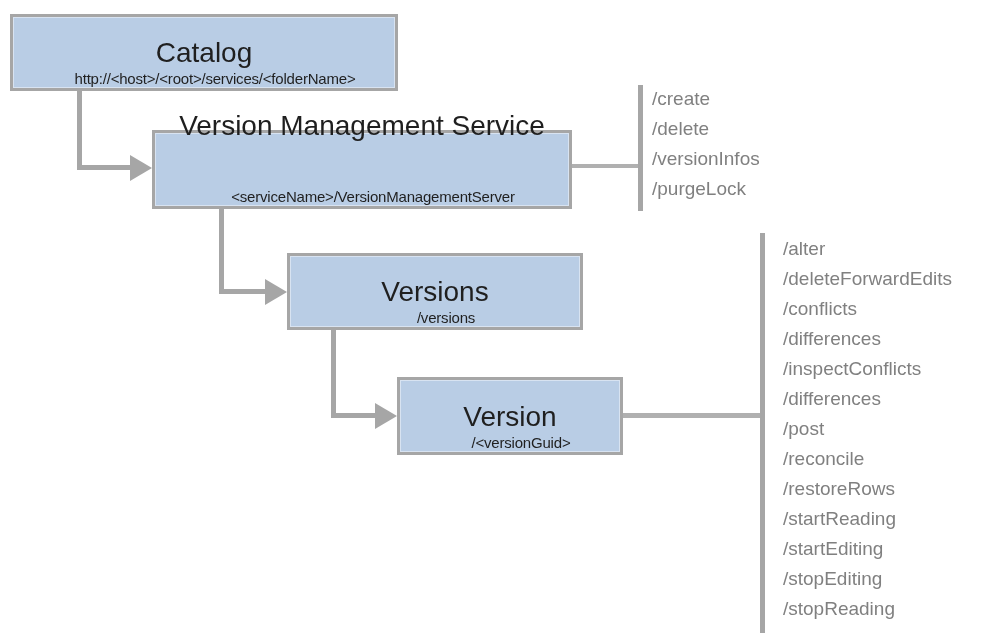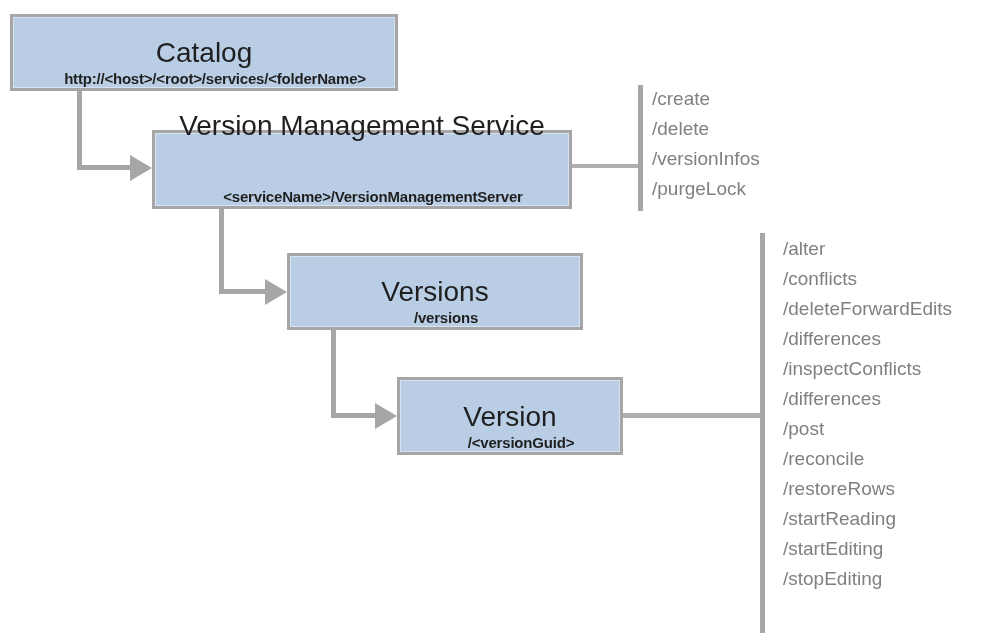--- a/index.html
+++ b/index.html
@@ -27,21 +27,21 @@
   }
   .node-title {
     font-size: 28px;
     line-height: 32px;
     color: var(--title-text, #1f1f1f);
     white-space: nowrap;
   }
   .node-subtitle {
     font-size: 15px;
     line-height: 19px;
-    font-weight: bold;
+    font-weight: normal;
     letter-spacing: -0.2px;
     color: var(--title-text, #1f1f1f);
     white-space: nowrap;
     margin-left: 22px;
   }
   .node-catalog  { left: 10px;  top: 14px;  width: 388px; height: 77px; }
   .node-vms      { left: 152px; top: 130px; width: 420px; height: 79px; gap: 45px; }
   .node-versions { left: 287px; top: 253px; width: 296px; height: 77px; }
   .node-version  { left: 397px; top: 377px; width: 226px; height: 78px; }
 
@@ -115,26 +115,27 @@
 
   <div class="ops" style="left:652px; top:84px;">
     <div class="op">/create</div>
     <div class="op">/delete</div>
     <div class="op">/versionInfos</div>
     <div class="op">/purgeLock</div>
   </div>
 
   <div class="ops" style="left:783px; top:234px;">
     <div class="op">/alter</div>
+    <div class="op">/deleteForwardEdits</div>
     <div class="op">/conflicts</div>
-    <div class="op">/deleteForwardEdits</div>
     <div class="op">/differences</div>
     <div class="op">/inspectConflicts</div>
     <div class="op">/differences</div>
     <div class="op">/post</div>
     <div class="op">/reconcile</div>
     <div class="op">/restoreRows</div>
     <div class="op">/startReading</div>
     <div class="op">/startEditing</div>
     <div class="op">/stopEditing</div>
+    <div class="op">/stopReading</div>
   </div>
 
 </div>
 
 </body></html>

